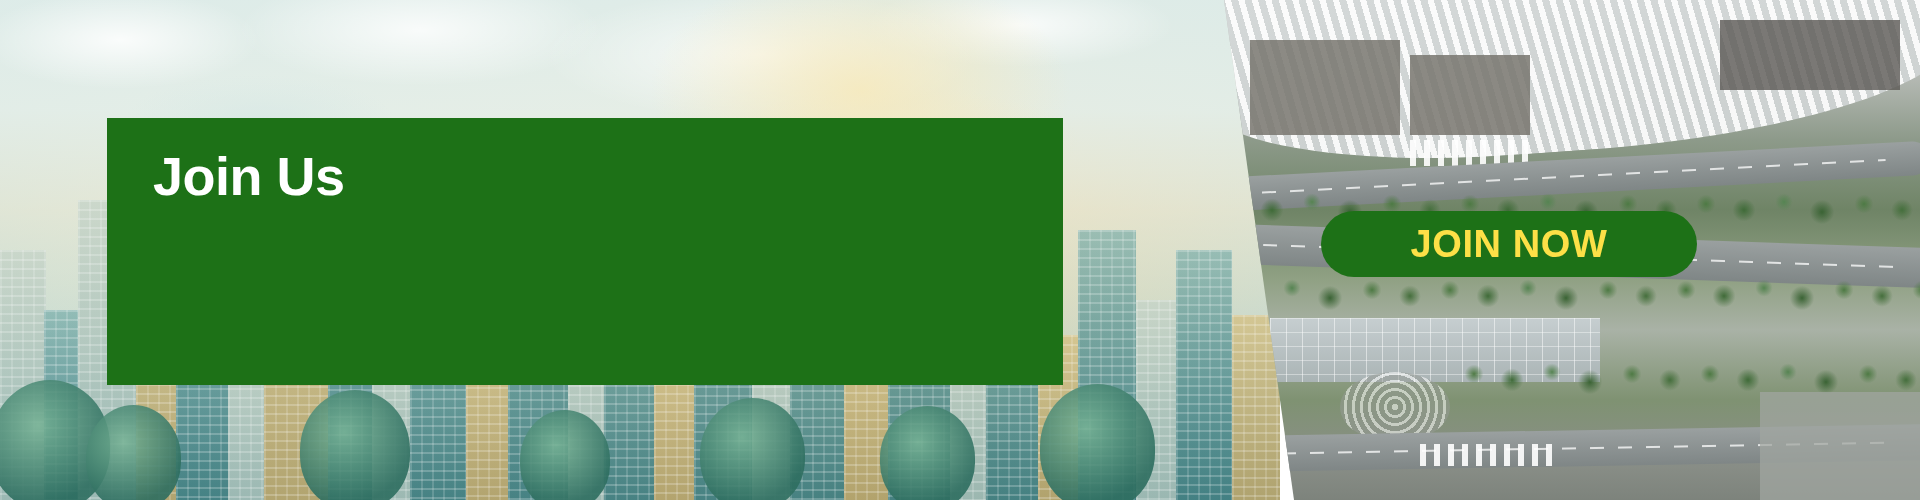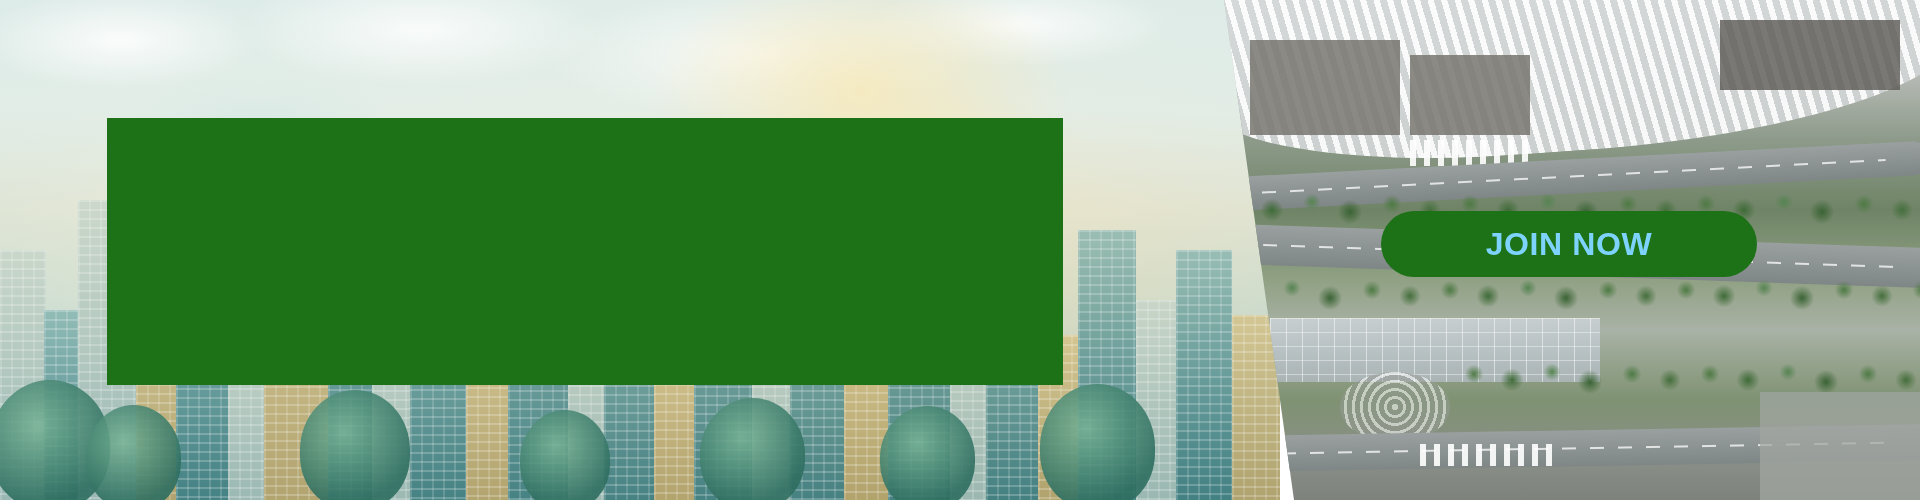--- a/index.html
+++ b/index.html
@@ -171,28 +171,28 @@
     color: #ffffff;
     font-size: 22.5px;
     font-weight: 700;
     line-height: 1.52;
     max-width: 700px;
   }
 
   
   .join-now-button {
     position: absolute;
-    left: 1381px; top: 211px;
+    left: 1321px; top: 211px;
     width: 376px; height: 66px;
     border: none;
     border-radius: 33px;
     background: #1d7117;
-    color: #7dd3fc;
+    color: #fde047;
     font-family: "Liberation Sans", sans-serif;
-    font-size: 32px;
+    font-size: 38px;
     font-weight: 700;
     letter-spacing: 0.6px;
     cursor: pointer;
     padding: 0;
   }
 </style>
 </head>
 <body>
 
 <div class="banner">
@@ -251,17 +251,18 @@
     <div class="r-trees" style="left:40px;top:276px;width:740px;height:44px;"></div>
     <div class="r-glass" style="left:110px;top:318px;width:330px;height:64px;"></div>
     <div class="r-plaza" style="left:180px;top:372px;width:110px;height:70px;"></div>
     <div class="r-trees" style="left:300px;top:360px;width:480px;height:44px;"></div>
     <div class="r-road" style="left:80px;top:430px;width:700px;height:36px;transform:rotate(-1deg);"></div>
     <div class="r-cross" style="left:260px;top:444px;width:140px;height:22px;"></div>
     <div class="r-block" style="left:600px;top:392px;width:160px;height:108px;background:rgba(160,166,160,0.75);"></div>
   </div>
 
   <div class="text-panel">
+    <h1 class="panel-title">Join Us</h1>
   </div>
 
   <button class="join-now-button">JOIN NOW</button>
 
 </div>
 
 </body></html>

